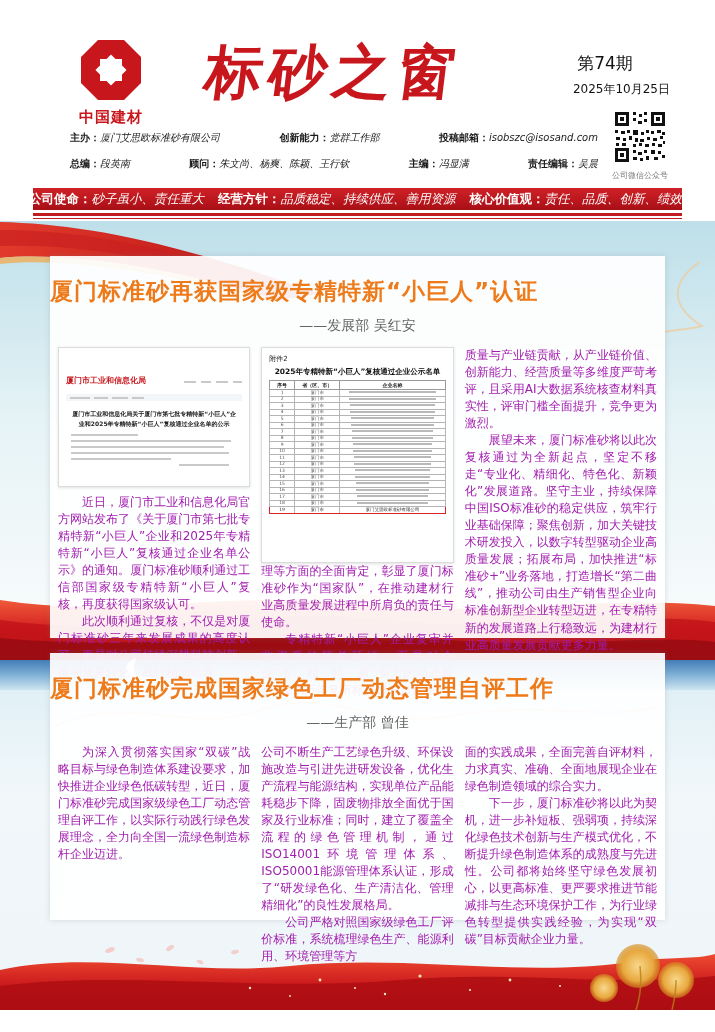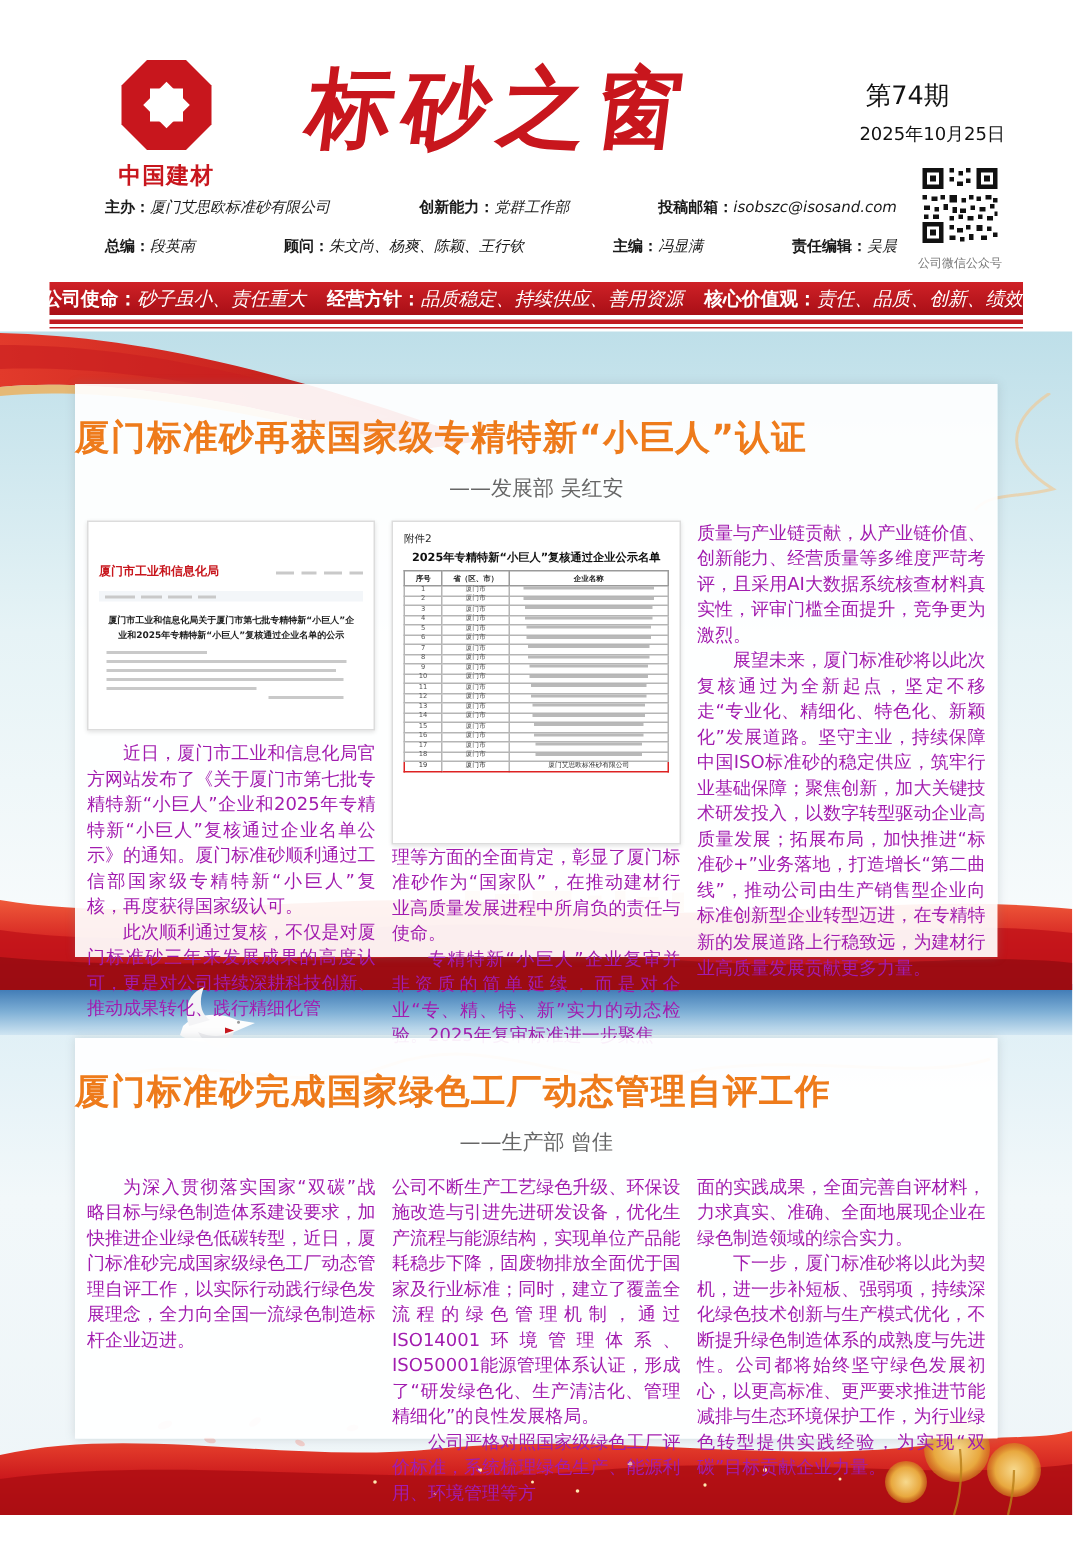--- a/index.html
+++ b/index.html
@@ -38,21 +38,21 @@
   .ribbon-svg{position:absolute;left:0;top:222px;}
   .silk-mid{position:absolute;left:0;top:594px;}
   .silk-bottom{position:absolute;left:0;top:936px;}
   .dove-svg{position:absolute;left:92px;top:658px;}
   .gold-swirl{position:absolute;left:50px;top:686px;pointer-events:none;}
   .gold-swirl1{position:absolute;left:610px;top:262px;pointer-events:none;}
   
   .card{position:absolute;left:50px;width:615px;background:rgba(255,255,255,0.93);
         box-shadow:0 0 6px rgba(120,130,140,0.25);}
   #card1{top:256px;height:382px;}
-  #card2{top:692px;height:267px;}
+  #card2{top:653px;height:267px;}
   .a-title{margin:0;padding-top:20px;text-align:left;color:#ee7b1b;
            font-size:23px;font-weight:bold;letter-spacing:1px;}
   .a-byline{text-align:center;color:#666;font-size:14px;margin-top:10px;}
   .cols{display:flex;gap:11px;padding:12px 8px 0 8px;}
   .col{flex:1;min-width:0;}
   .para{margin:0;font-size:12px;line-height:1.42;color:#a21caf;text-align:justify;}
   .para.indent{text-indent:2em;}
   
   .shot{background:#fff;border:1px solid #dcdcdc;box-shadow:0 1px 3px rgba(0,0,0,.12);}
   #gov-shot{height:140px;margin-bottom:7px;padding:6px 7px;box-sizing:border-box;overflow:hidden;}

